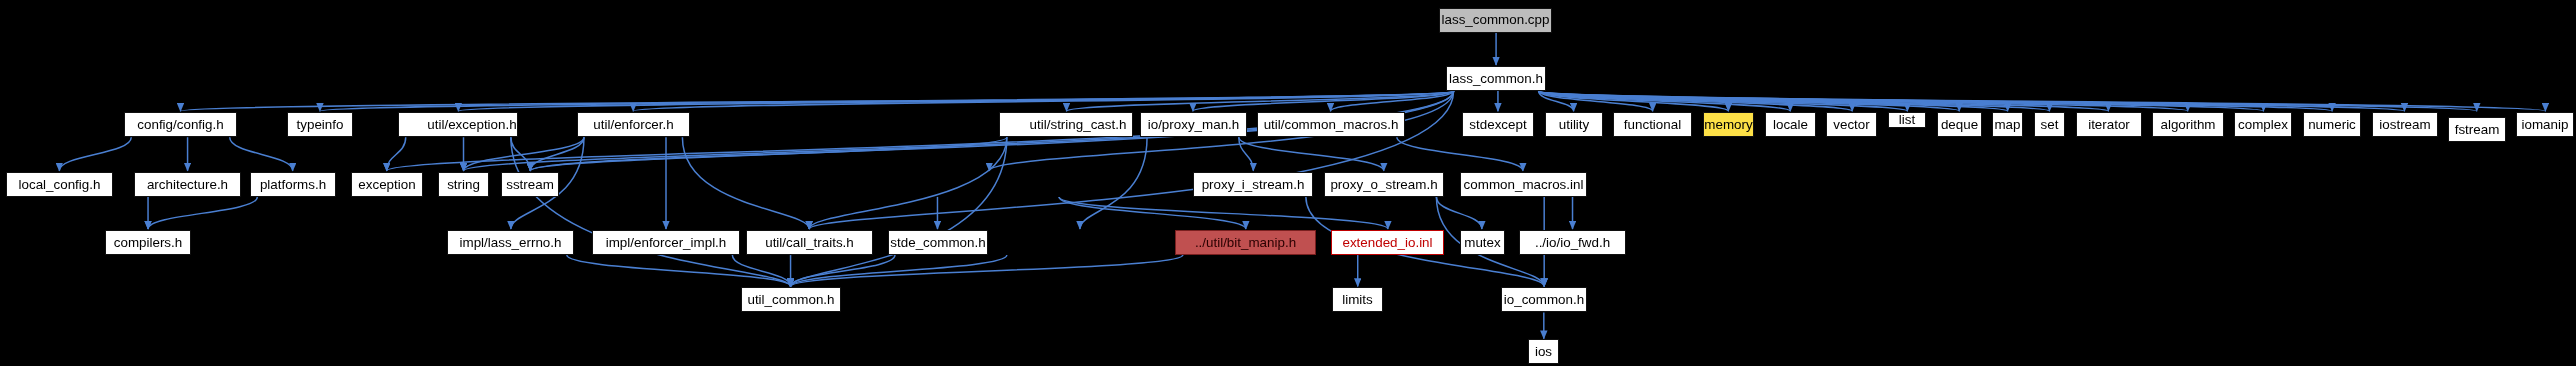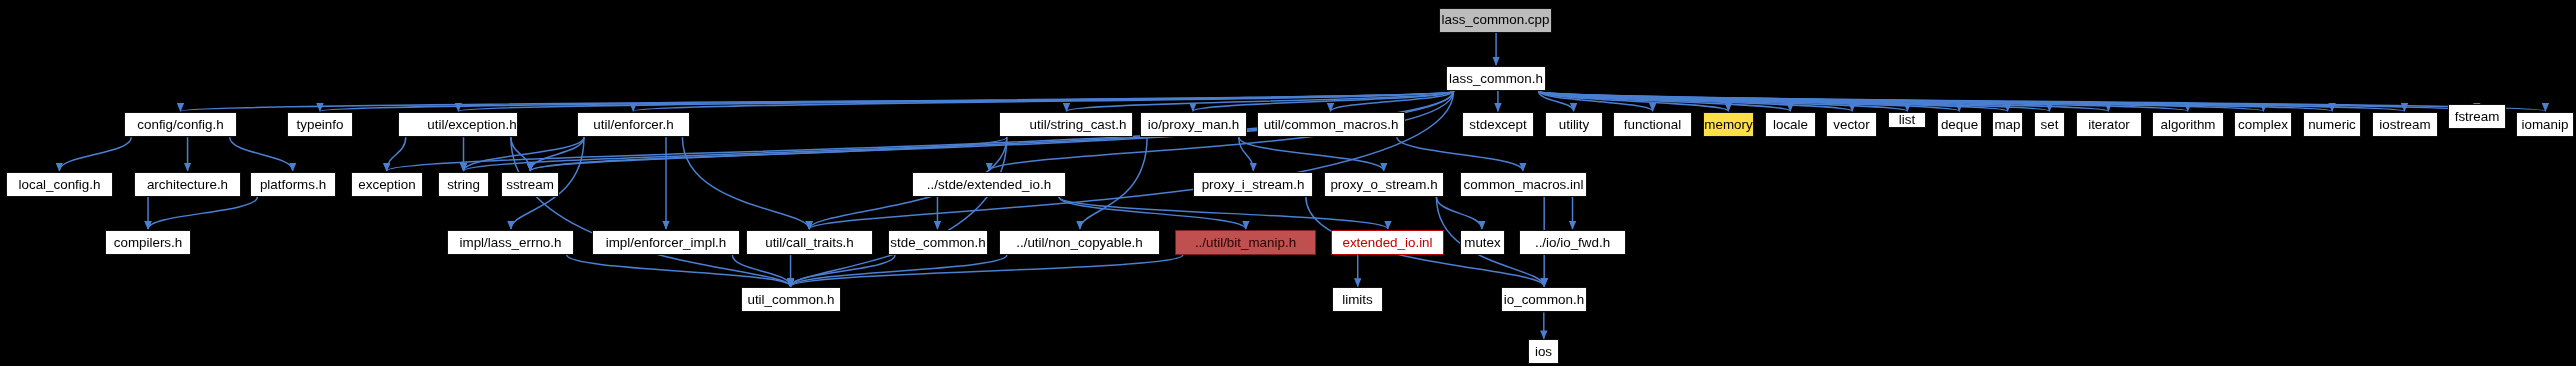--- a/index.html
+++ b/index.html
@@ -128,38 +128,36 @@
     <div class="node" title="vector" style="left: 1826px; top: 112px; width: 51px; height: 25px; background: rgb(255, 255, 255); color: rgb(0, 0, 0); border-color: rgb(16, 16, 16);">vector</div>
     <div class="node" title="list" style="left: 1888px; top: 112px; width: 38px; height: 16px; background: rgb(255, 255, 255); color: rgb(0, 0, 0); border-color: rgb(16, 16, 16);">list</div>
     <div class="node" title="deque" style="left: 1937px; top: 112px; width: 45px; height: 25px; background: rgb(255, 255, 255); color: rgb(0, 0, 0); border-color: rgb(16, 16, 16);">deque</div>
     <div class="node" title="map" style="left: 1992px; top: 112px; width: 31px; height: 25px; background: rgb(255, 255, 255); color: rgb(0, 0, 0); border-color: rgb(16, 16, 16);">map</div>
     <div class="node" title="set" style="left: 2034px; top: 112px; width: 31px; height: 25px; background: rgb(255, 255, 255); color: rgb(0, 0, 0); border-color: rgb(16, 16, 16);">set</div>
     <div class="node" title="iterator" style="left: 2076px; top: 112px; width: 66px; height: 25px; background: rgb(255, 255, 255); color: rgb(0, 0, 0); border-color: rgb(16, 16, 16);">iterator</div>
     <div class="node" title="algorithm" style="left: 2152px; top: 112px; width: 72px; height: 25px; background: rgb(255, 255, 255); color: rgb(0, 0, 0); border-color: rgb(16, 16, 16);">algorithm</div>
     <div class="node" title="complex" style="left: 2234px; top: 112px; width: 58px; height: 25px; background: rgb(255, 255, 255); color: rgb(0, 0, 0); border-color: rgb(16, 16, 16);">complex</div>
     <div class="node" title="numeric" style="left: 2303px; top: 112px; width: 58px; height: 25px; background: rgb(255, 255, 255); color: rgb(0, 0, 0); border-color: rgb(16, 16, 16);">numeric</div>
     <div class="node" title="iostream" style="left: 2372px; top: 112px; width: 66px; height: 25px; background: rgb(255, 255, 255); color: rgb(0, 0, 0); border-color: rgb(16, 16, 16);">iostream</div>
-    <div class="node" title="fstream" style="left: 2448px; top: 104px; width: 58px; height: 25px; background: rgb(255, 255, 255); color: rgb(0, 0, 0); border-color: rgb(16, 16, 16);">fstream</div>
+    <div class="node" title="fstream" style="left: 2448px; top: 117px; width: 58px; height: 25px; background: rgb(255, 255, 255); color: rgb(0, 0, 0); border-color: rgb(16, 16, 16);">fstream</div>
     <div class="node" title="iomanip" style="left: 2516px; top: 112px; width: 58px; height: 25px; background: rgb(255, 255, 255); color: rgb(0, 0, 0); border-color: rgb(16, 16, 16);">iomanip</div>
     <div class="node" title="local_config.h" style="left: 6px; top: 172px; width: 107px; height: 25px; background: rgb(255, 255, 255); color: rgb(0, 0, 0); border-color: rgb(16, 16, 16);">local_config.h</div>
     <div class="node" title="architecture.h" style="left: 134px; top: 172px; width: 107px; height: 25px; background: rgb(255, 255, 255); color: rgb(0, 0, 0); border-color: rgb(16, 16, 16);">architecture.h</div>
     <div class="node" title="platforms.h" style="left: 250px; top: 172px; width: 86px; height: 25px; background: rgb(255, 255, 255); color: rgb(0, 0, 0); border-color: rgb(16, 16, 16);">platforms.h</div>
     <div class="node" title="exception" style="left: 351px; top: 172px; width: 72px; height: 25px; background: rgb(255, 255, 255); color: rgb(0, 0, 0); border-color: rgb(16, 16, 16);">exception</div>
     <div class="node" title="string" style="left: 438px; top: 172px; width: 51px; height: 25px; background: rgb(255, 255, 255); color: rgb(0, 0, 0); border-color: rgb(16, 16, 16);">string</div>
     <div class="node" title="sstream" style="left: 501px; top: 172px; width: 58px; height: 25px; background: rgb(255, 255, 255); color: rgb(0, 0, 0); border-color: rgb(16, 16, 16);">sstream</div>
-    <div class="node" title="../stde/extended_io.h" style="left: 912px; top: 172px; width: 154px; height: 25px; background: rgb(255, 255, 255); color: rgb(0, 0, 0); border-color: rgb(16, 16, 16);">../stde/extended_io.h</div>
     <div class="node" title="proxy_i_stream.h" style="left: 1193px; top: 172px; width: 120px; height: 25px; background: rgb(255, 255, 255); color: rgb(0, 0, 0); border-color: rgb(16, 16, 16);">proxy_i_stream.h</div>
     <div class="node" title="proxy_o_stream.h" style="left: 1324px; top: 172px; width: 120px; height: 25px; background: rgb(255, 255, 255); color: rgb(0, 0, 0); border-color: rgb(16, 16, 16);">proxy_o_stream.h</div>
     <div class="node" title="common_macros.inl" style="left: 1460px; top: 172px; width: 127px; height: 25px; background: rgb(255, 255, 255); color: rgb(0, 0, 0); border-color: rgb(16, 16, 16);">common_macros.inl</div>
     <div class="node" title="compilers.h" style="left: 105px; top: 230px; width: 86px; height: 25px; background: rgb(255, 255, 255); color: rgb(0, 0, 0); border-color: rgb(16, 16, 16);">compilers.h</div>
     <div class="node" title="impl/lass_errno.h" style="left: 447px; top: 230px; width: 127px; height: 25px; background: rgb(255, 255, 255); color: rgb(0, 0, 0); border-color: rgb(16, 16, 16);">impl/lass_errno.h</div>
     <div class="node" title="impl/enforcer_impl.h" style="left: 592px; top: 230px; width: 148px; height: 25px; background: rgb(255, 255, 255); color: rgb(0, 0, 0); border-color: rgb(16, 16, 16);">impl/enforcer_impl.h</div>
     <div class="node" title="util/call_traits.h" style="left: 746px; top: 230px; width: 127px; height: 25px; background: rgb(255, 255, 255); color: rgb(0, 0, 0); border-color: rgb(16, 16, 16);">util/call_traits.h</div>
     <div class="node" title="stde_common.h" style="left: 888px; top: 230px; width: 100px; height: 25px; background: rgb(255, 255, 255); color: rgb(0, 0, 0); border-color: rgb(16, 16, 16);">stde_common.h</div>
-    <div class="node" title="../util/non_copyable.h" style="left: 999px; top: 230px; width: 161px; height: 25px; background: rgb(255, 255, 255); color: rgb(0, 0, 0); border-color: rgb(16, 16, 16);">../util/non_copyable.h</div>
     <div class="node" title="../util/bit_manip.h" style="left: 1175px; top: 230px; width: 141px; height: 25px; background: rgb(192, 80, 80); color: rgb(42, 0, 0); border-color: rgb(122, 31, 31);">../util/bit_manip.h</div>
     <div class="node" title="extended_io.inl" style="left: 1331px; top: 230px; width: 113px; height: 25px; background: rgb(255, 255, 255); color: rgb(192, 0, 0); border-color: rgb(192, 0, 0);">extended_io.inl</div>
     <div class="node" title="mutex" style="left: 1460px; top: 230px; width: 45px; height: 25px; background: rgb(255, 255, 255); color: rgb(0, 0, 0); border-color: rgb(16, 16, 16);">mutex</div>
     <div class="node" title="../io/io_fwd.h" style="left: 1519px; top: 230px; width: 107px; height: 25px; background: rgb(255, 255, 255); color: rgb(0, 0, 0); border-color: rgb(16, 16, 16);">../io/io_fwd.h</div>
     <div class="node" title="util_common.h" style="left: 741px; top: 287px; width: 100px; height: 25px; background: rgb(255, 255, 255); color: rgb(0, 0, 0); border-color: rgb(16, 16, 16);">util_common.h</div>
     <div class="node" title="limits" style="left: 1332px; top: 287px; width: 51px; height: 25px; background: rgb(255, 255, 255); color: rgb(0, 0, 0); border-color: rgb(16, 16, 16);">limits</div>
     <div class="node" title="io_common.h" style="left: 1501px; top: 287px; width: 86px; height: 25px; background: rgb(255, 255, 255); color: rgb(0, 0, 0); border-color: rgb(16, 16, 16);">io_common.h</div>
     <div class="node" title="ios" style="left: 1528px; top: 339px; width: 31px; height: 25px; background: rgb(255, 255, 255); color: rgb(0, 0, 0); border-color: rgb(16, 16, 16);">ios</div>
   </div>
 

